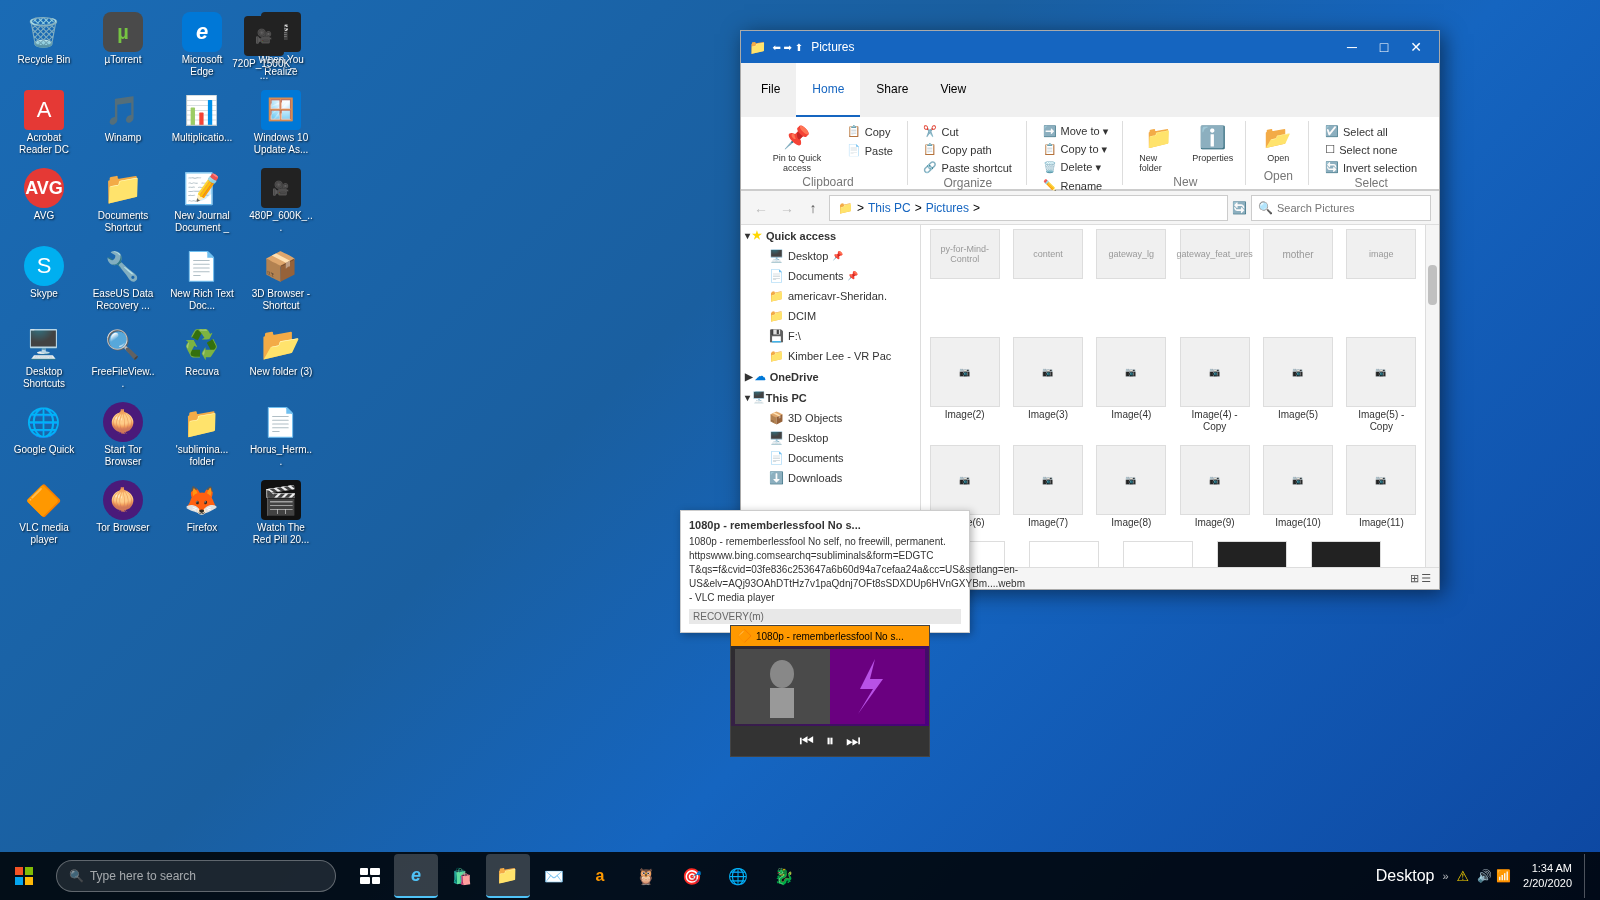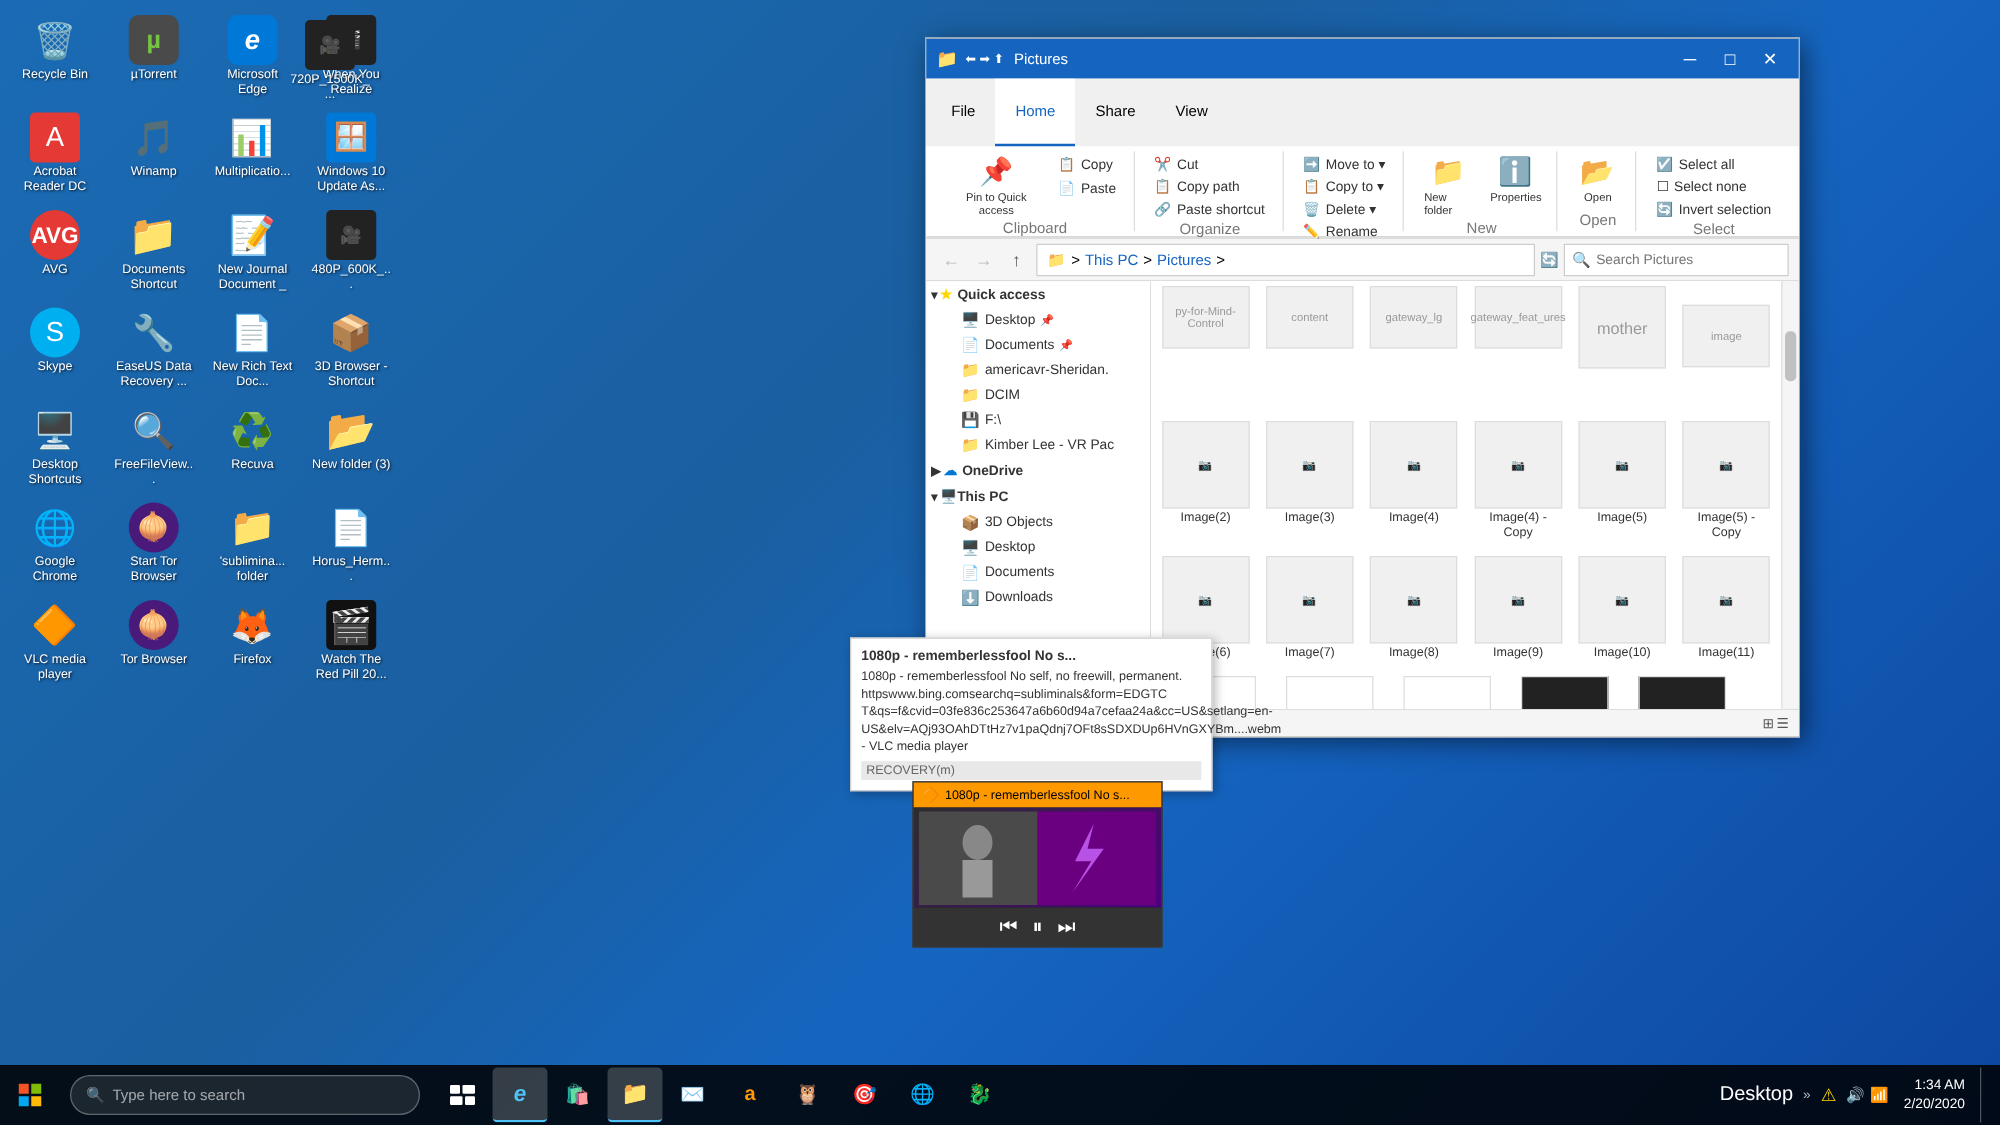--- a/index.html
+++ b/index.html
@@ -574,21 +574,21 @@
       <div class="icon-img">♻️</div>
       <span class="icon-label">Recuva</span>
     </div>
 
     <div class="desktop-icon">
       <div class="icon-img" style="color:#ffc107;font-size:32px;">📂</div>
       <span class="icon-label">New folder (3)</span>
     </div>
     <div class="desktop-icon">
       <div class="icon-img">🌐</div>
-      <span class="icon-label">Google Chrome</span>
+      <span class="icon-label">Google Quick</span>
     </div>
     <div class="desktop-icon">
       <div class="icon-img" style="background:#4a1a7a;border-radius:50%;color:#9c6adc;font-size:22px;">🧅</div>
       <span class="icon-label">Start Tor Browser</span>
     </div>
 
     <div class="desktop-icon">
       <div class="icon-img" style="color:#ffc107;font-size:30px;">📁</div>
       <span class="icon-label">'sublimina... folder</span>
     </div>
@@ -855,24 +855,24 @@
           <div style="width:90px; text-align:center; font-size:10px; color:#555;">
             <div style="width:70px;height:50px;background:#f0f0f0;border:1px solid #ddd;margin:0 auto;display:flex;align-items:center;justify-content:center;font-size:9px;color:#999;">content</div>
           </div>
           <div style="width:90px; text-align:center; font-size:10px; color:#555;">
             <div style="width:70px;height:50px;background:#f0f0f0;border:1px solid #ddd;margin:0 auto;display:flex;align-items:center;justify-content:center;font-size:9px;color:#999;">gateway_lg</div>
           </div>
           <div style="width:90px; text-align:center; font-size:10px; color:#555;">
             <div style="width:70px;height:50px;background:#f0f0f0;border:1px solid #ddd;margin:0 auto;display:flex;align-items:center;justify-content:center;font-size:9px;color:#999;">gateway_feat_ures</div>
           </div>
           <div style="width:90px; text-align:center; font-size:10px; color:#555;">
-            <div style="width:70px;height:66px;background:#f0f0f0;border:1px solid #ddd;margin:0 auto;display:flex;align-items:center;justify-content:center;font-size:13px;color:#999;text-align:center;">mother</div>
+            <div style="width:70px;height:50px;background:#f0f0f0;border:1px solid #ddd;margin:0 auto;display:flex;align-items:center;justify-content:center;font-size:10px;color:#999;text-align:center;">mother</div>
           </div>
           <div style="width:90px; text-align:center; font-size:10px; color:#555;">
-            <div style="width:70px;height:50px;background:#f0f0f0;border:1px solid #ddd;margin:15px auto;display:flex;align-items:center;justify-content:center;font-size:9px;color:#999;">image</div>
+            <div style="width:70px;height:50px;background:#f0f0f0;border:1px solid #ddd;margin:0 auto;display:flex;align-items:center;justify-content:center;font-size:9px;color:#999;">image</div>
           </div>
         </div>
 
         <div class="files-row">
           <div class="file-item">
             <div class="file-thumb">
                 <div style="font-size:9px;color:#aaa;text-align:center;padding:2px;">📷</div>
               </div>
             <span class="file-label">Image(2)</span>
           </div>

